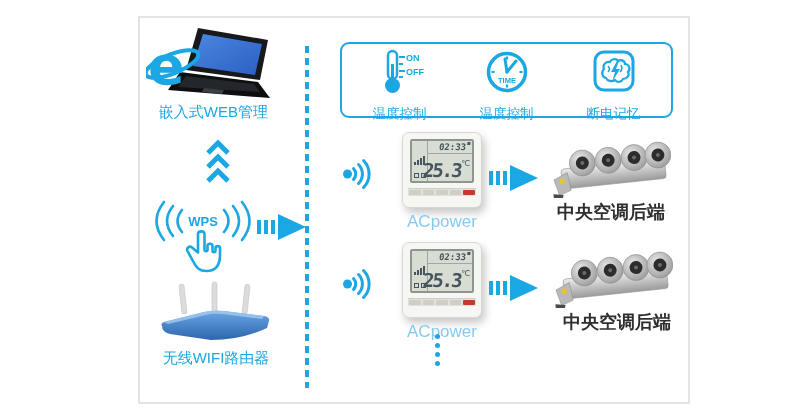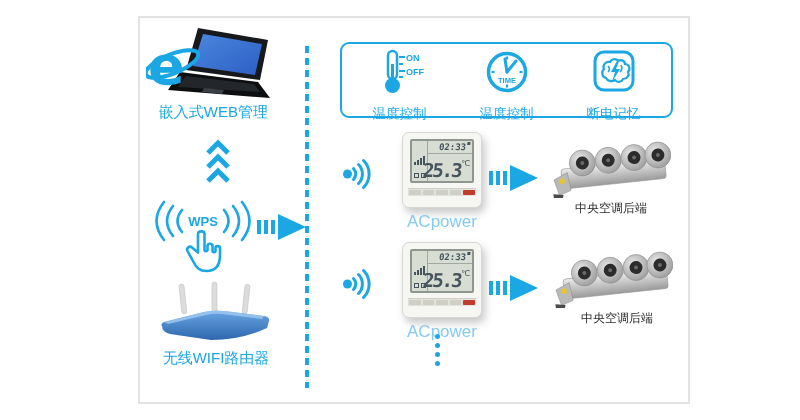--- a/index.html
+++ b/index.html
@@ -24,21 +24,21 @@
   .feat{display:flex;flex-direction:column;align-items:center;width:64px;}
   .feat .flabel{font-size:13.5px;color:var(--blue);white-space:nowrap;margin-top:10px;}
   
   #wifi1{left:342px;top:157px;} #wifi2{left:342px;top:267px;}
   #thermo1{left:402px;top:132px;} #thermo2{left:402px;top:242px;}
   #acp1{left:402px;top:212px;} #acp2{left:402px;top:322px;}
   .acpower{width:80px;text-align:center;font-size:17px;color:var(--lightblue);}
   #arrow1{left:489px;top:163px;} #arrow2{left:489px;top:273px;}
   #fan1{left:551px;top:136px;} #fan2{left:553px;top:246px;}
   #backend1{left:543px;top:200px;} #backend2{left:549px;top:310px;}
-  .backend{width:136px;text-align:center;font-size:12px;font-weight:normal;color:var(--dark);}
+  .backend{width:136px;text-align:center;font-size:18px;font-weight:bold;color:var(--dark);}
   #dots{left:435px;top:334px;display:flex;flex-direction:column;gap:4px;align-items:center;}
   #dots i{width:5px;height:5px;border-radius:50%;background:var(--blue);}
   #moreLabel{left:366px;top:368px;width:168px;text-align:center;font-size:15px;color:var(--blue);}
   
   .thermo{width:80px;height:76px;background:linear-gradient(160deg,#fdfdfb,#ececе8 80%);
           background-color:#f6f6f3;border:1px solid #d8d8d2;border-radius:7px;
           box-shadow:3px 5px 8px rgba(0,0,0,.22);box-sizing:border-box;}
   .lcd{position:relative;margin:6px auto 0;width:64px;height:44px;background:#d7ddd3;
        border:2px solid #8f968f;border-radius:2px;box-sizing:border-box;color:#46545e;}
   .lcd:before{content:"";position:absolute;left:15px;top:0;bottom:0;border-left:1px solid #a0a8a0;}

